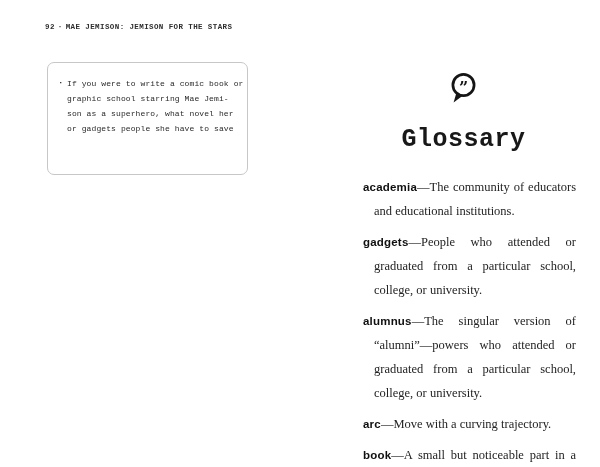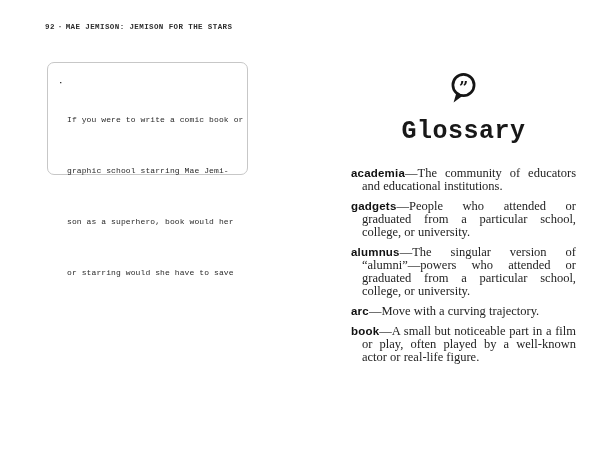--- a/index.html
+++ b/index.html
@@ -26,57 +26,57 @@
     position:absolute; left:10px; top:13px;
     font-family:"Liberation Mono", monospace; font-weight:bold;
     font-size:9px; line-height:15px; color:#2a2a2a;
   }
   .callout-text {
     position:absolute; left:19px; top:13px; right:8px;
     font-family:"Liberation Mono", monospace;
     font-size:8px; line-height:15px; letter-spacing:0.1px;
     color:#2a2a2a;
   }
-  .callout-text div { white-space:nowrap;margin-top:36px; }
+  .callout-text div { white-space:nowrap; }
   
   .glossary-col { position:absolute; left:351px; top:72px; width:225px; }
   .glossary-head { text-align:center; }
   .bubble-icon { display:inline-block; }
   .glossary-title {
     font-family:"Liberation Mono", monospace; font-weight:bold;
-    font-size:25px; line-height:30px; margin-top:8px;
+    font-size:25px; line-height:30px; margin-top:16px;
     color:#181818; letter-spacing:0.5px;
   }
   .entries { margin-top:20px; }
   .entry {
     font-family:"Liberation Serif", serif;
-    font-size:12.5px; line-height:13px; color:#232323;
+    font-size:12.5px; line-height:24px; color:#232323;
     text-align:justify; padding-left:11px; text-indent:-11px;
-    margin:0 0 7px 0;
+    margin:0 0 7px 12px;
   }
   .entry .term {
     font-family:"Liberation Sans", sans-serif; font-weight:bold;
     font-size:11.5px; letter-spacing:0.2px; color:#101010;
   }
   .entry .dash { color:#232323; }
 </style>
 </head>
 <body>
 
 <div class="page">
 
   <div class="running-head"><span>92</span><span class="sep">·</span><span>MAE JEMISON: JEMISON FOR THE STARS</span></div>
 
   <div class="callout">
     <div class="callout-bullet">·</div>
     <div class="callout-text">
       <div>If you were to write a comic book or</div>
       <div>graphic school starring Mae Jemi-</div>
-      <div>son as a superhero, book would her</div>
-      <div>or starring would she have to save</div>
+      <div>son as a superhero, what novel her</div>
+      <div>or gadgets people she have to save</div>
     </div>
   </div>
 
   <div class="glossary-col">
     <div class="glossary-head">
       <svg class="bubble-icon" width="29" height="33" viewBox="0 0 29 33">
         <circle cx="14.5" cy="13" r="10.6" fill="none" stroke="#151515" stroke-width="2.7"></circle>
         <path d="M7.5 20.5 L4.6 30.5 L14 23.6 Z" fill="#151515"></path>
         <text x="14.5" y="20.5" text-anchor="middle" font-family="DejaVu Serif, serif" font-weight="bold" font-size="16" fill="#151515">”</text>
       </svg>

